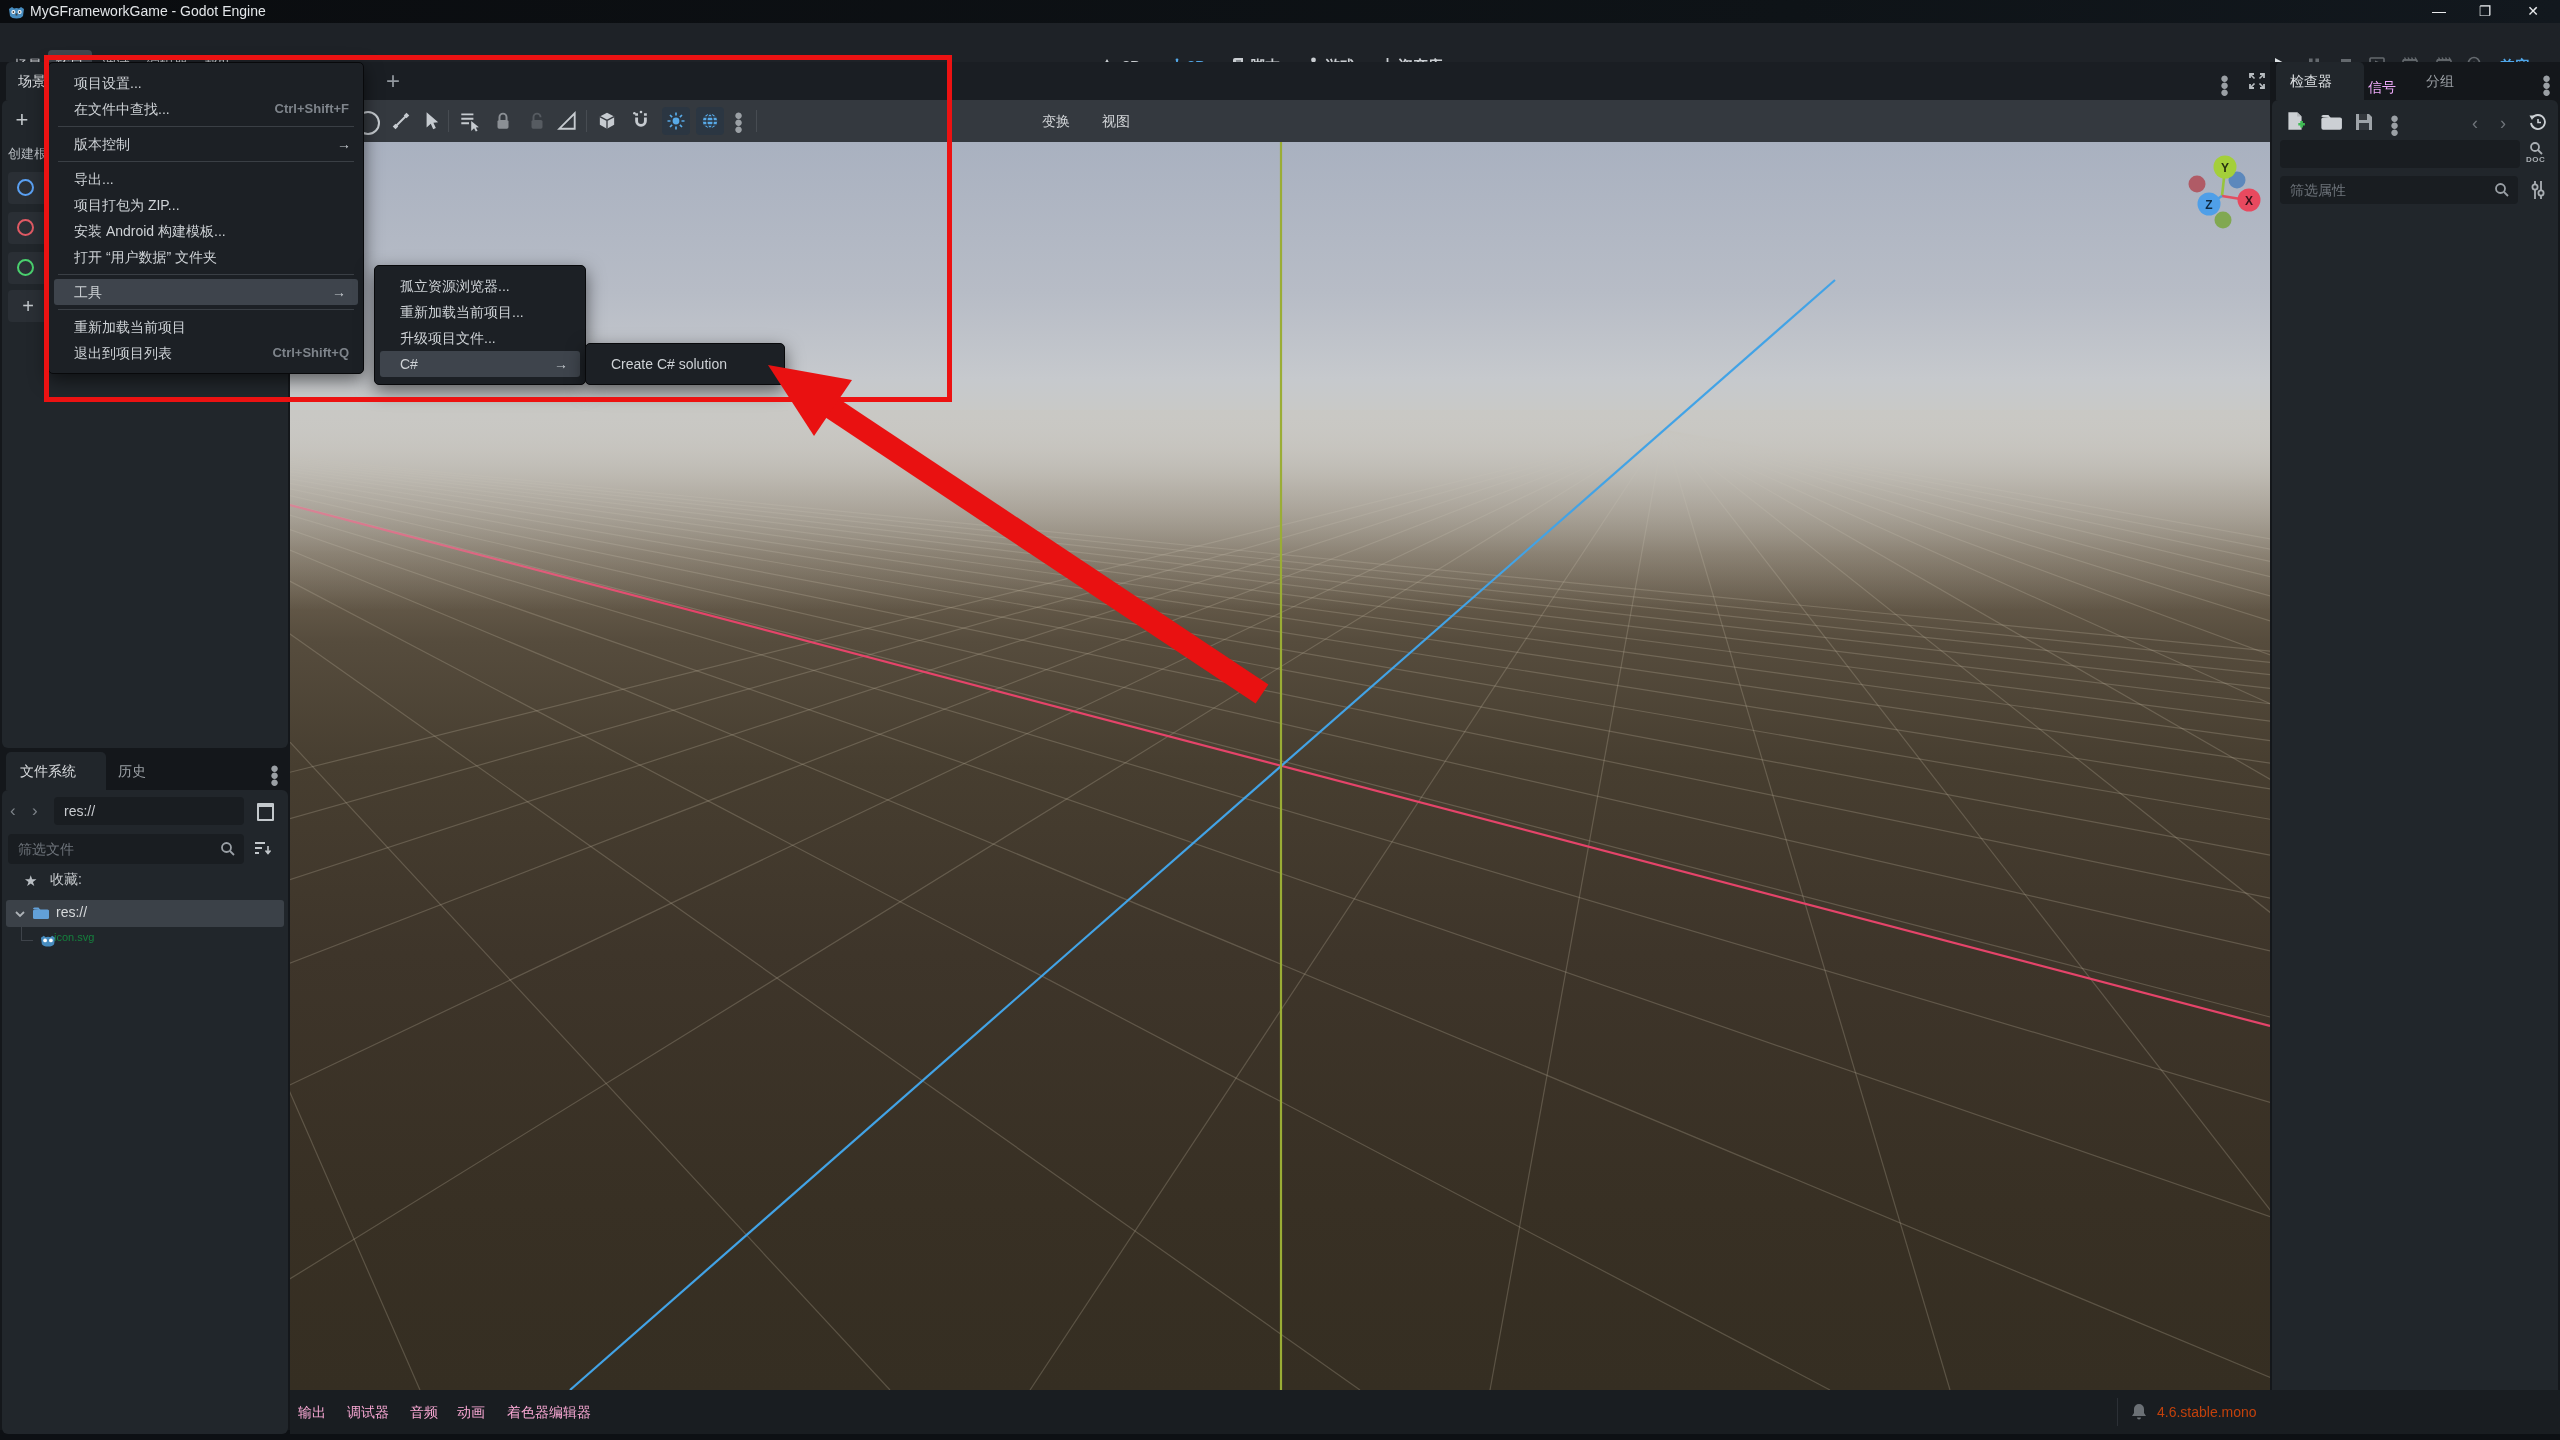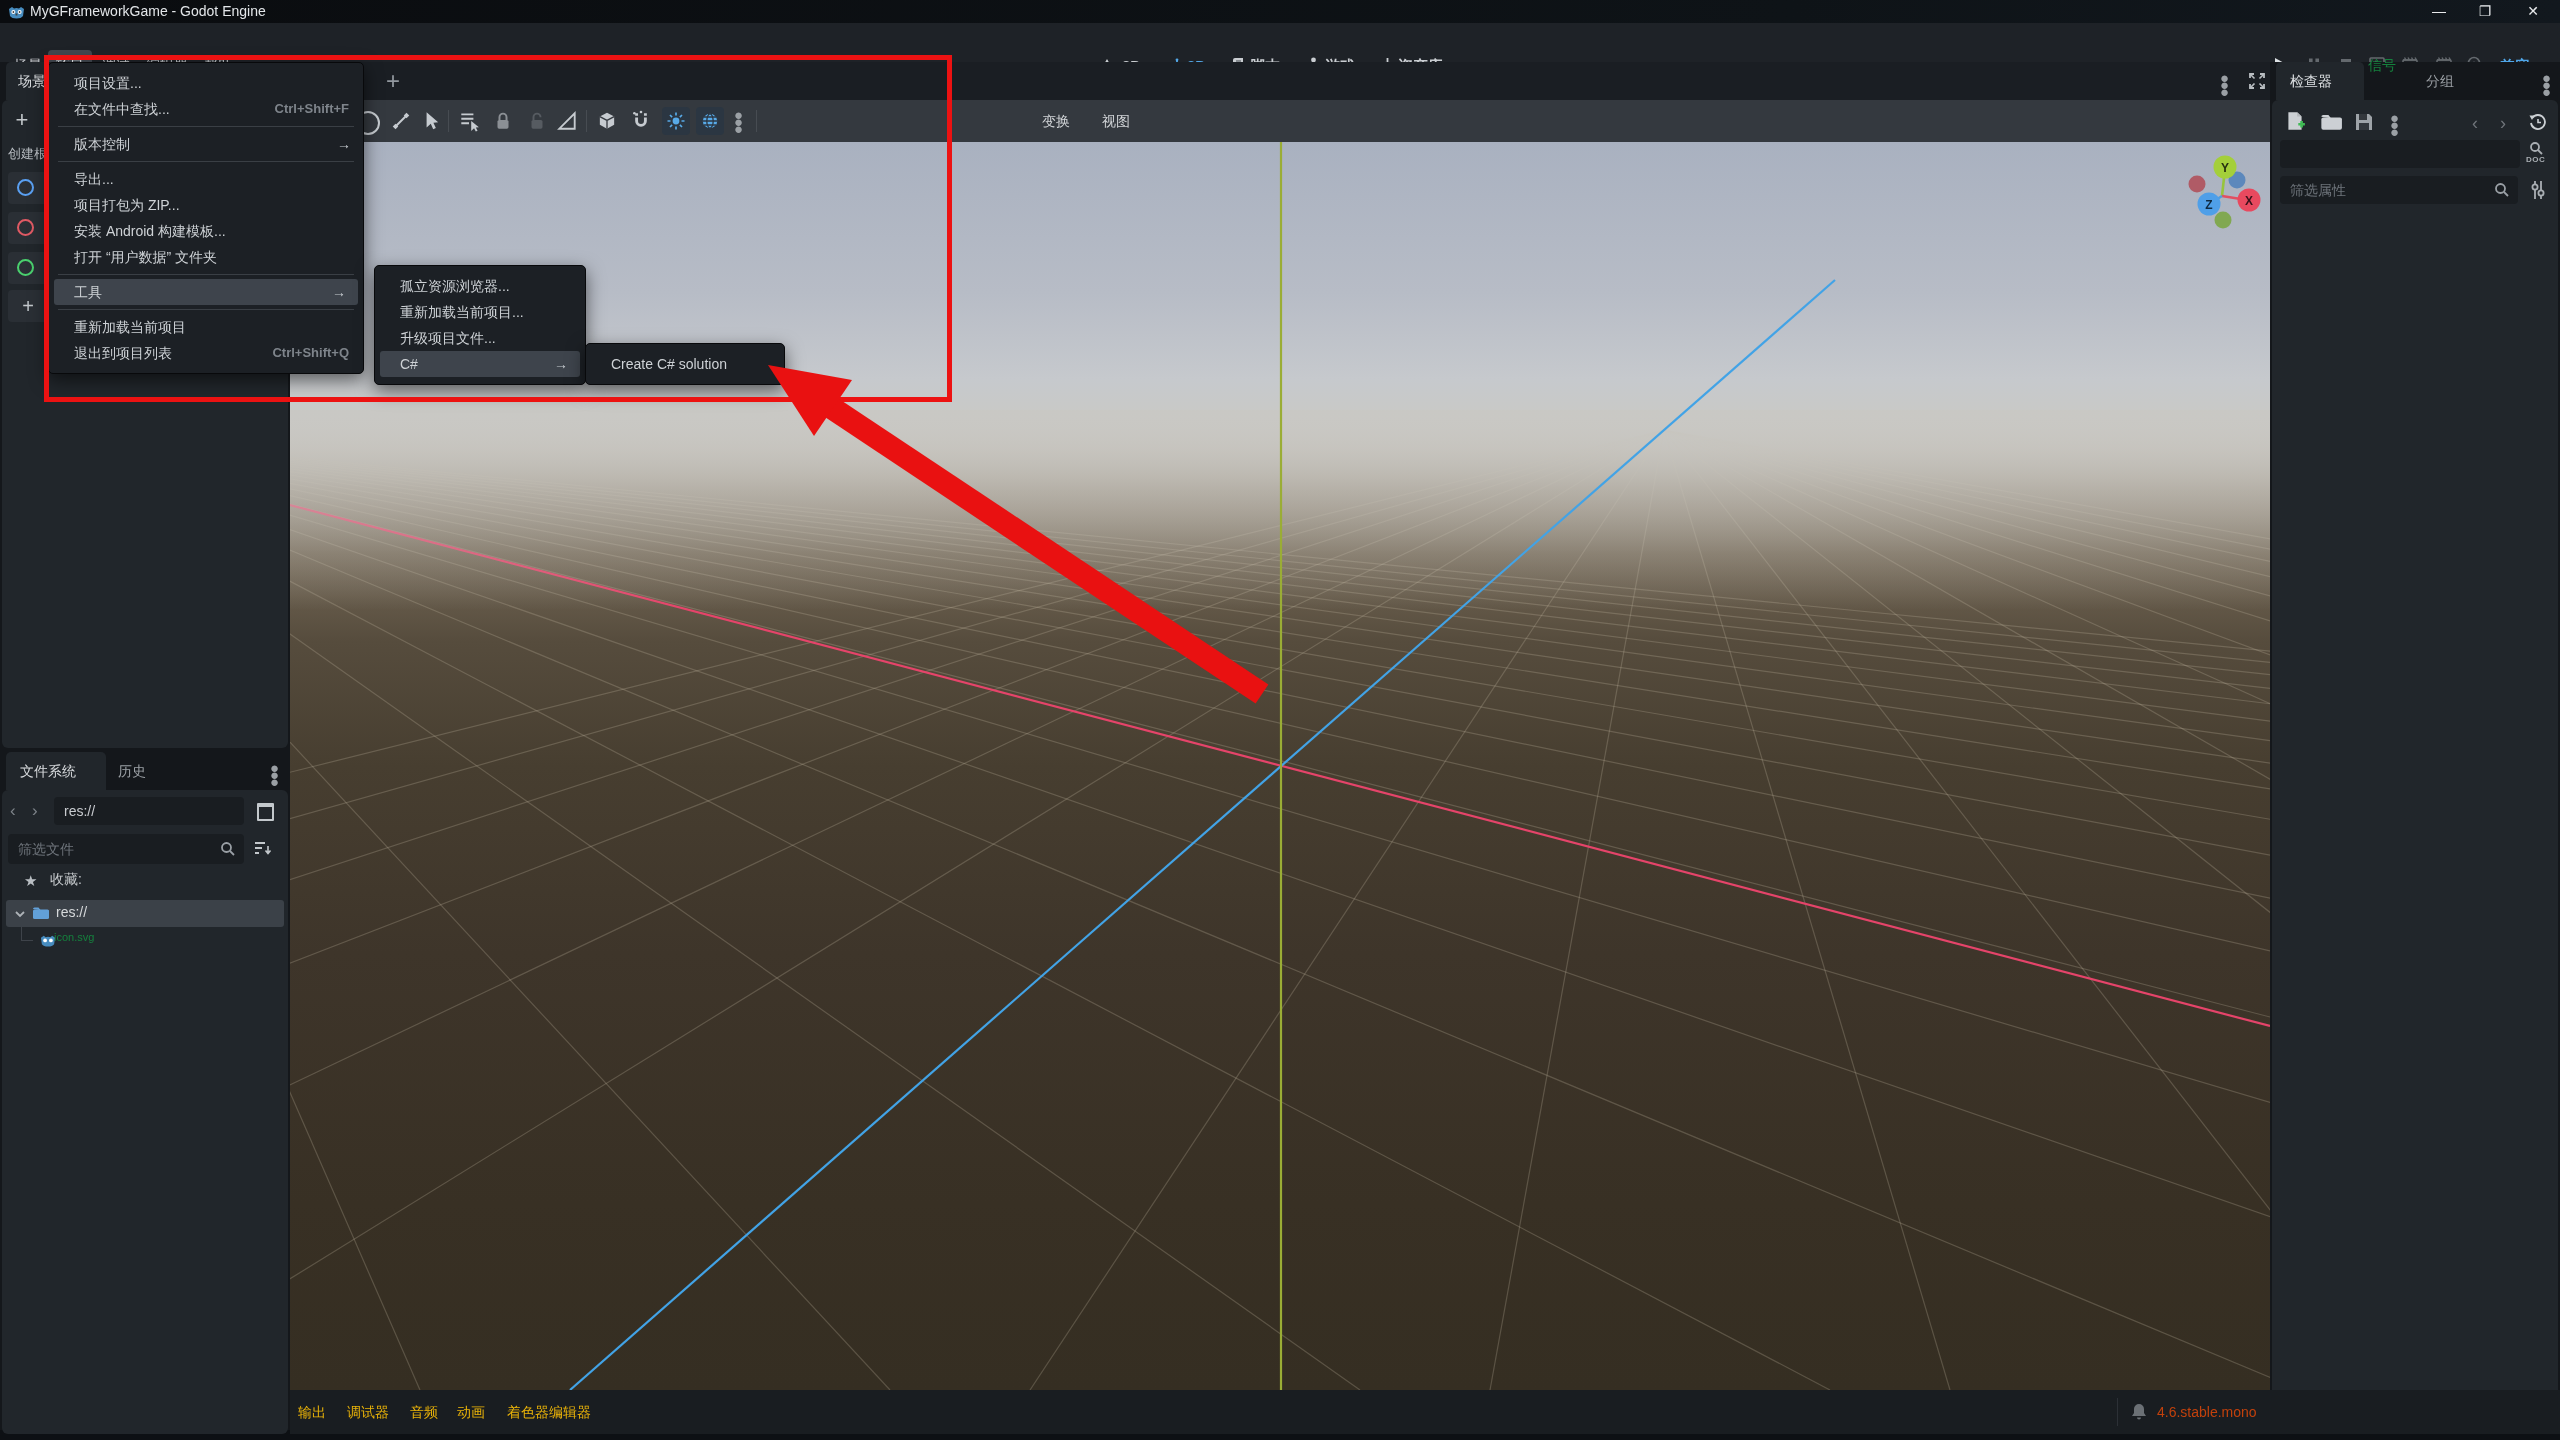--- a/index.html
+++ b/index.html
@@ -32,21 +32,21 @@
   
   .scenetabs{left:290px;top:62px;width:1980px;height:38px;background:#1a1e23;}
   .vp-toolbar{left:290px;top:100px;width:1980px;height:42px;background:#34393f;border-bottom:1px solid #22262b;}
   .vp-menu-label{top:100px;height:42px;line-height:42px;font-size:14px;color:#d2d5d8;}
   .tb-pill{background:#2b3642;border-radius:4px;}
   .vp3d{left:290px;top:142px;width:1980px;height:1248px;
     background:linear-gradient(180deg,#a9b1c0 0%,#b7bcc6 12%,#c6c9cd 19%,#c9c9c6 22%,#bdb7ac 24.5%,
       #9a9080 28%,#746856 33%,#564c3d 40%,#473e30 50%,#3e352a 65%,#383024 85%,#352e22 100%);}
   
   .bottombar{left:290px;top:1390px;width:2270px;height:44px;background:#191d21;}
-  .bb-label{top:1390px;height:44px;line-height:44px;font-size:14px;color:#eab308;}
+  .bb-label{top:1390px;height:44px;line-height:44px;font-size:14px;color:#f9a8d4;}
   
   .menu-popup{background:#1c2025;border:1px solid #08090b;border-radius:5px;
               box-shadow:0 6px 18px rgba(0,0,0,.55);z-index:50;padding:7px 0;box-sizing:border-box;}
   .mi{height:26px;line-height:26px;font-size:14px;color:#ced2d6;padding:0 16px 0 25px;position:relative;}
   .mi .sc{position:absolute;right:14px;top:0;color:#7e848b;font-size:13px;font-weight:bold;}
   .mi .arr{position:absolute;right:12px;top:0;color:#c6cbd0;font-size:14px;}
   .mi.hl{background:#3e444c;border-radius:3px;margin:0 5px;padding:0 11px 0 20px;}
   .msep{height:1px;background:#3a3f45;margin:4px 9px;}
   .annot{z-index:70;pointer-events:none;}
 </style>
@@ -353,21 +353,21 @@
       <text x="60" y="23.5" font-size="12" font-weight="bold" fill="#26300f" text-anchor="middle">Y</text>
       <text x="84" y="56.5" font-size="12" font-weight="bold" fill="#38111a" text-anchor="middle">X</text>
       <text x="44" y="60.5" font-size="12" font-weight="bold" fill="#0f2a42" text-anchor="middle">Z</text>
     </svg>
   </div>
 
   <div class="abs panel" style="left:2272px;top:100px;width:286px;height:1334px"></div>
   <div class="abs tab-active" style="left:2276px;top:62px;width:88px;height:38px">
     <div class="abs tab-label txt" style="left:14px;color:#dde0e3">检查器</div>
   </div>
-  <div class="abs tab-label txt" style="left:2368px;top:46px;color:#15803d">信号</div>
+  <div class="abs tab-label txt" style="left:2368px;top:68px;color:#f0abfc">信号</div>
   <div class="abs tab-label txt" style="left:2426px;top:62px;color:#9a9fa4">分组</div>
   <div class="abs dots" style="left:2542px;top:74px">●<br>●<br>●</div>
 
   <svg class="abs" style="left:2284px;top:110px" width="22" height="22" viewBox="0 0 20 20">
     <path d="M4 2 h8 l4 4 v12 h-12 Z" fill="#ccd0d4"></path>
       <path d="M12 2 v4 h4" fill="#b2b6ba"></path>
     <path d="M13 13 h6 M16 10 v6" stroke="#3fba54" stroke-width="2.4"></path>
   </svg>
   <svg class="abs" style="left:2320px;top:113px" width="22" height="18" viewBox="0 0 17 14">
     <path d="M1 3 a1.5 1.5 0 0 1 1.5 -1.5 h4 L8.5 4 h7 a1.5 1.5 0 0 1 1.5 1.5" fill="#ccd0d4"></path>

